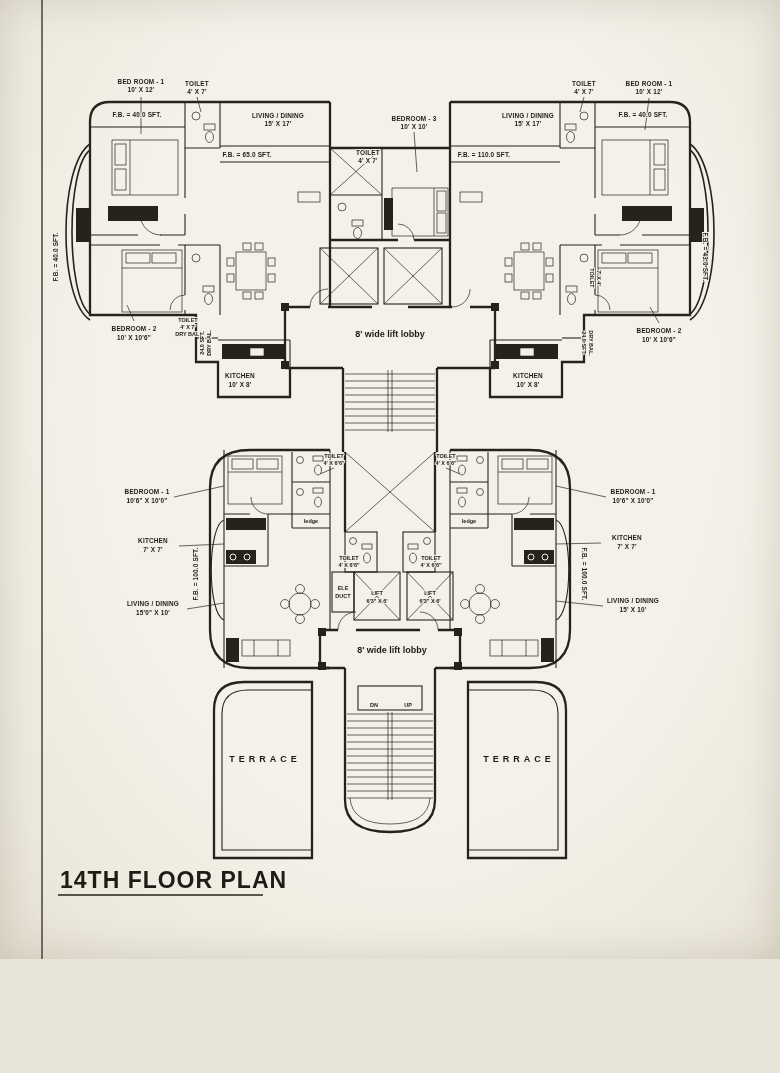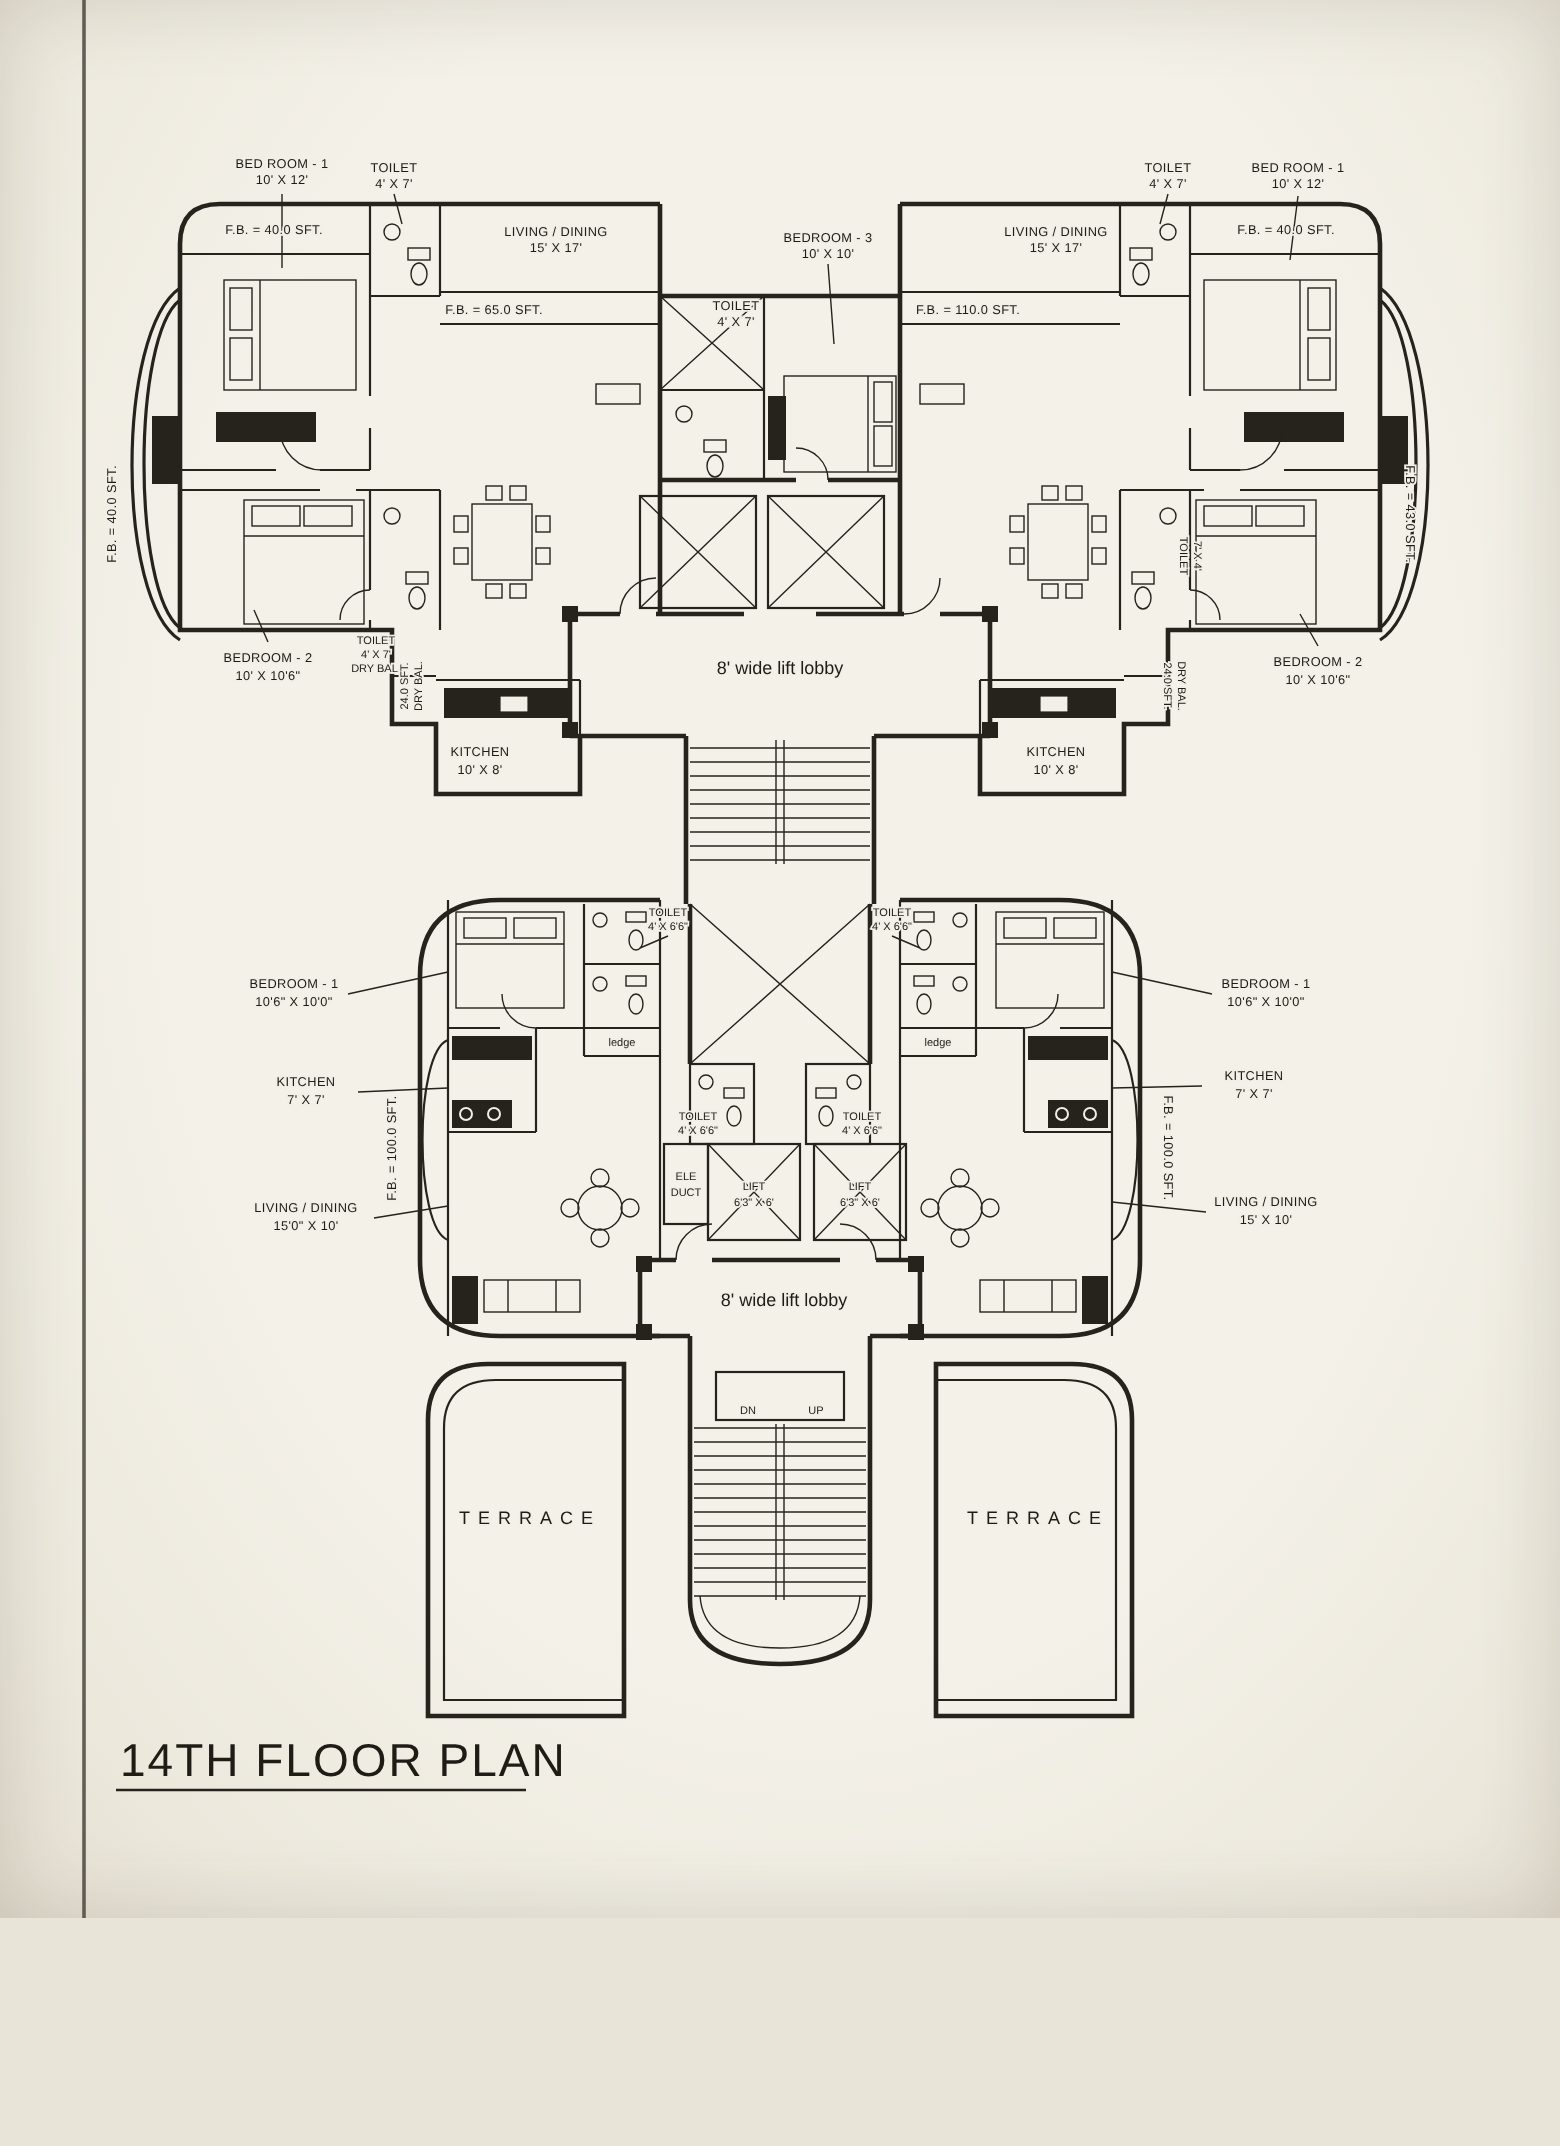--- a/index.html
+++ b/index.html
@@ -5,20 +5,21 @@
   html,body{margin:0;padding:0}
   body{
     width:780px;height:1073px;
     background:#e8e4d8;
     font-family:"Liberation Sans",sans-serif;
   }
   .page{
     position:relative;width:780px;height:959px;overflow:hidden;
     background:radial-gradient(ellipse at 52% 42%, #f4f1e9 55%, #ece8dc 85%, #e3ded0 100%);
     box-shadow:inset 0 0 40px rgba(90,80,60,.18);
+    font-weight:bold;
   }
   svg{position:absolute;left:0;top:0}
   .ink{stroke:#26231d;fill:none;stroke-linecap:butt;stroke-linejoin:miter}
   .w24{stroke-width:2.3}
   .w16{stroke-width:1.6}
   .w12{stroke-width:1.1}
   .w07{stroke-width:0.7}
   .dark{fill:#26231d;stroke:none}
   .paperfill{fill:#f2efe7;stroke:#26231d;stroke-width:.6}
   text{fill:#1f1c16;paint-order:stroke;stroke:#f2efe7;stroke-width:1.8px;font-family:"Liberation Sans",sans-serif}

